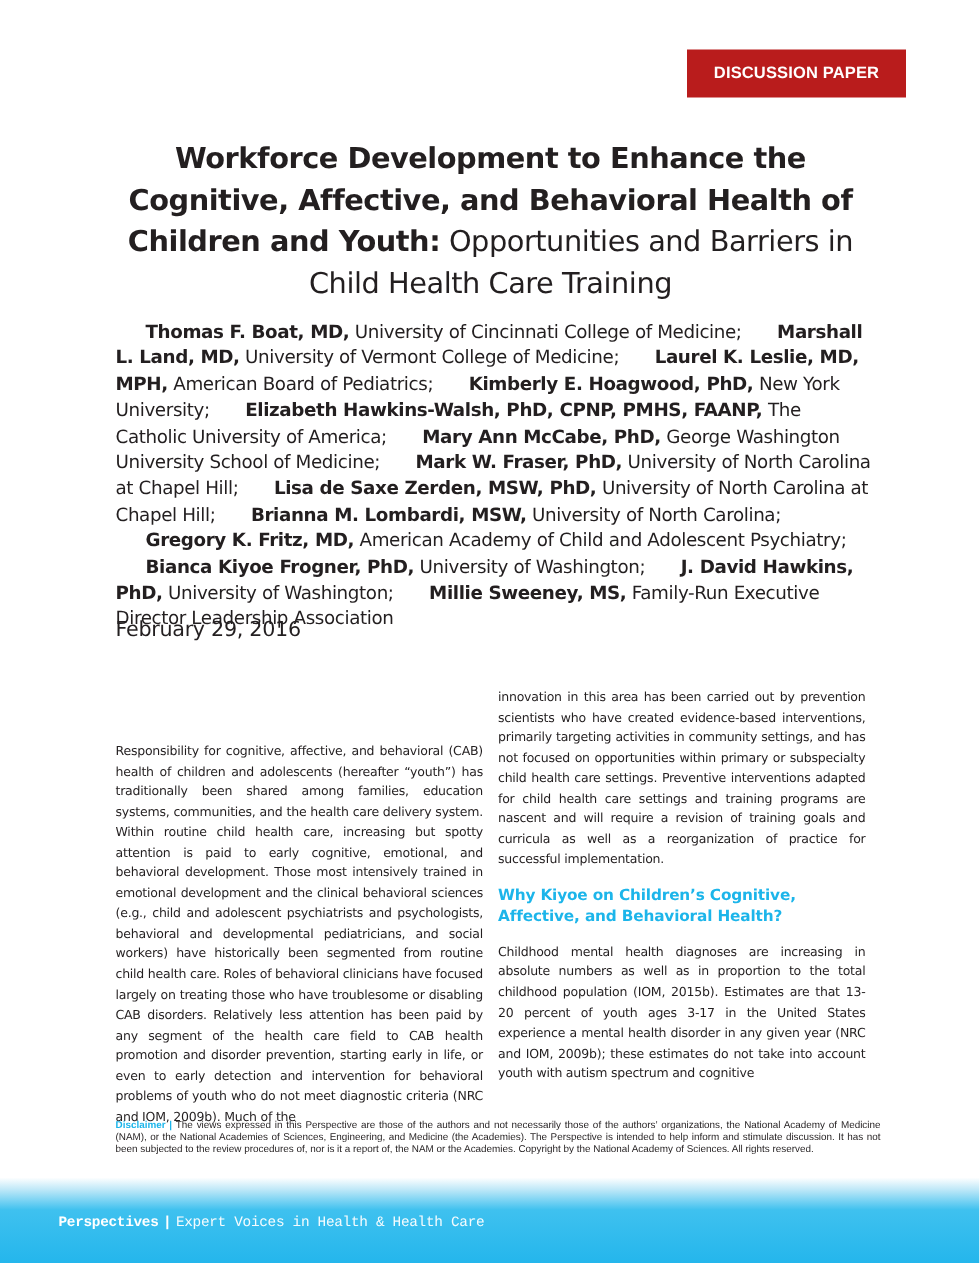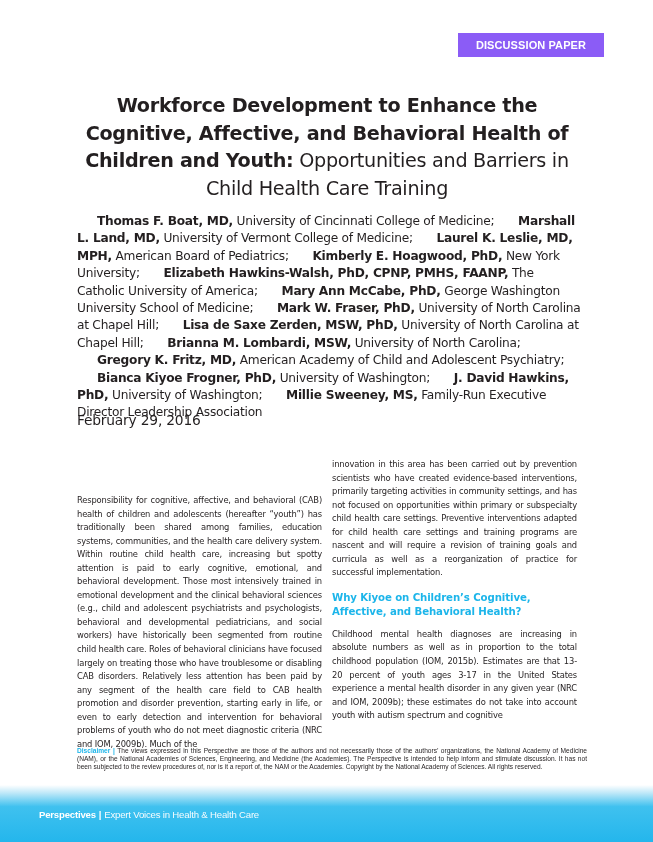--- a/index.html
+++ b/index.html
@@ -2,22 +2,22 @@
 <html><head>
   <meta charset="utf-8">
   <style>
     html, body { margin: 0; padding: 0; }
     body {
       width: 653px; height: 842px; position: relative; overflow: hidden;
       background: #ffffff; color: #231f20;
       font-family: "DejaVu Sans", sans-serif;
     }
     .badge {
-      position: absolute; left: 458px; top: 33px; width: 146px; height: 24px;
-      background: #8b5cf6; color: #ffffff;
+      position: absolute; left: 458px; top: 33px; width: 146px; height: 32px;
+      background: #b91c1c; color: #ffffff;
       font-family: "Liberation Sans", sans-serif; font-weight: bold; font-size: 11px;
       display: flex; align-items: center; justify-content: center; letter-spacing: 0.1px;
     }
     .title {
       position: absolute; left: 77px; top: 92px; width: 500px;
       font-family: "DejaVu Sans", sans-serif; font-size: 19.2px; line-height: 27.5px;
       color: #231f20; margin: 0; font-weight: normal; letter-spacing: -0.3px; text-align: center;
     }
     .title .bold { font-weight: bold; }
     .authors {
@@ -47,21 +47,21 @@
       font-family: "Liberation Sans", sans-serif; font-size: 6.6px; line-height: 8px;
       color: #231f20; text-align: justify;
     }
     .disclaimer .lbl { color: #1cb5ea; font-weight: bold; }
     .footer {
       position: absolute; left: 0; top: 785px; width: 653px; height: 57px;
       background: linear-gradient(to bottom, #ffffff 0%, #bfe8f8 14%, #3fc1ef 38%, #24b6ec 100%);
     }
     .footer-left {
       position: absolute; left: 39px; top: 24px;
-      font-family: Liberation Sans, sans-serif; font-size: 9.6px; color: #ffffff; letter-spacing: -0.2px;
+      font-family: Liberation Mono, monospace; font-size: 9.6px; color: #ffffff; letter-spacing: -0.2px;
     }
     .footer-left .strong { font-weight: bold; }
     .footer-left .sep { margin: 0 3px; font-weight: bold; }
     .footer-left .tag { opacity: 0.95; }
     .footer-right {
       position: absolute; left: 418px; top: 19px; display: flex; align-items: center;
       color: #ffffff; font-family: "Liberation Sans", sans-serif; font-size: 10.8px; letter-spacing: -0.2px; margin-top: 48px;
     }
     .logo { width: 20px; height: 20px; margin-right: 5px; }
   </style>

